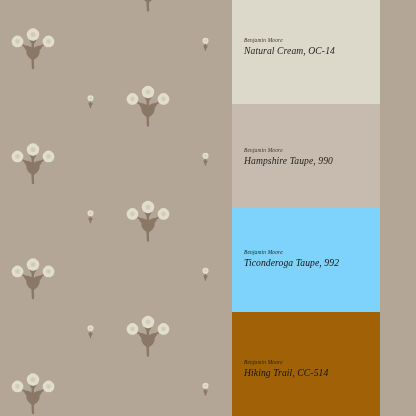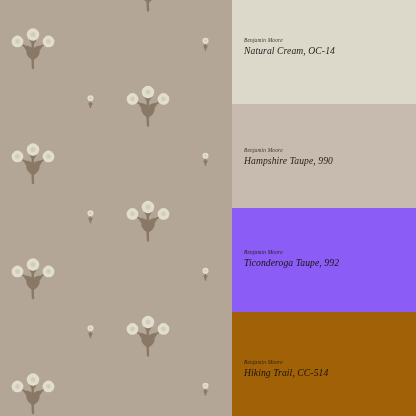--- a/index.html
+++ b/index.html
@@ -1,21 +1,21 @@
 <!DOCTYPE html>
 <html><head>
 <meta charset="utf-8">
 <style>
   html,body{margin:0;padding:0;}
   body{
     width:416px;height:416px;overflow:hidden;
     font-family:"Liberation Serif", serif;
     background:#B3A696;
   }
-  #board{position:relative;width:416px;height:416px;overflow:hidden;}
+  #board{position:relative;width:380px;height:416px;overflow:hidden;}
 
   
   #wallpaper{
     position:absolute;left:0;top:0;width:232px;height:416px;
     overflow:hidden;
   }
   #wallpaper .bg{position:absolute;inset:0;}
   #wallpaper svg{position:absolute;left:0;top:0;}
 
   
@@ -1219,21 +1219,21 @@
           <p class="brand">Benjamin Moore</p>
           <p class="cname">Natural Cream, OC-14</p>
         </div>
       </div>
       <div class="swatch" style="background: rgb(199, 187, 175); height: 104px; text-decoration: underline;">
         <div class="txt" style="top: 44px;">
           <p class="brand">Benjamin Moore</p>
           <p class="cname">Hampshire Taupe, 990</p>
         </div>
       </div>
-      <div class="swatch sw-dark" style="background: #8b5cf6; height: 104px;">
+      <div class="swatch sw-dark" style="background: #7dd3fc; height: 104px;">
         <div class="txt" style="top: 42px;">
           <p class="brand">Benjamin Moore</p>
           <p class="cname">Ticonderoga Taupe, 992</p>
         </div>
       </div>
       <div class="swatch sw-dark" style="background: #a16207; height: 104px;">
         <div class="txt" style="top: 48px;">
           <p class="brand">Benjamin Moore</p>
           <p class="cname">Hiking Trail, CC-514</p>
         </div>

